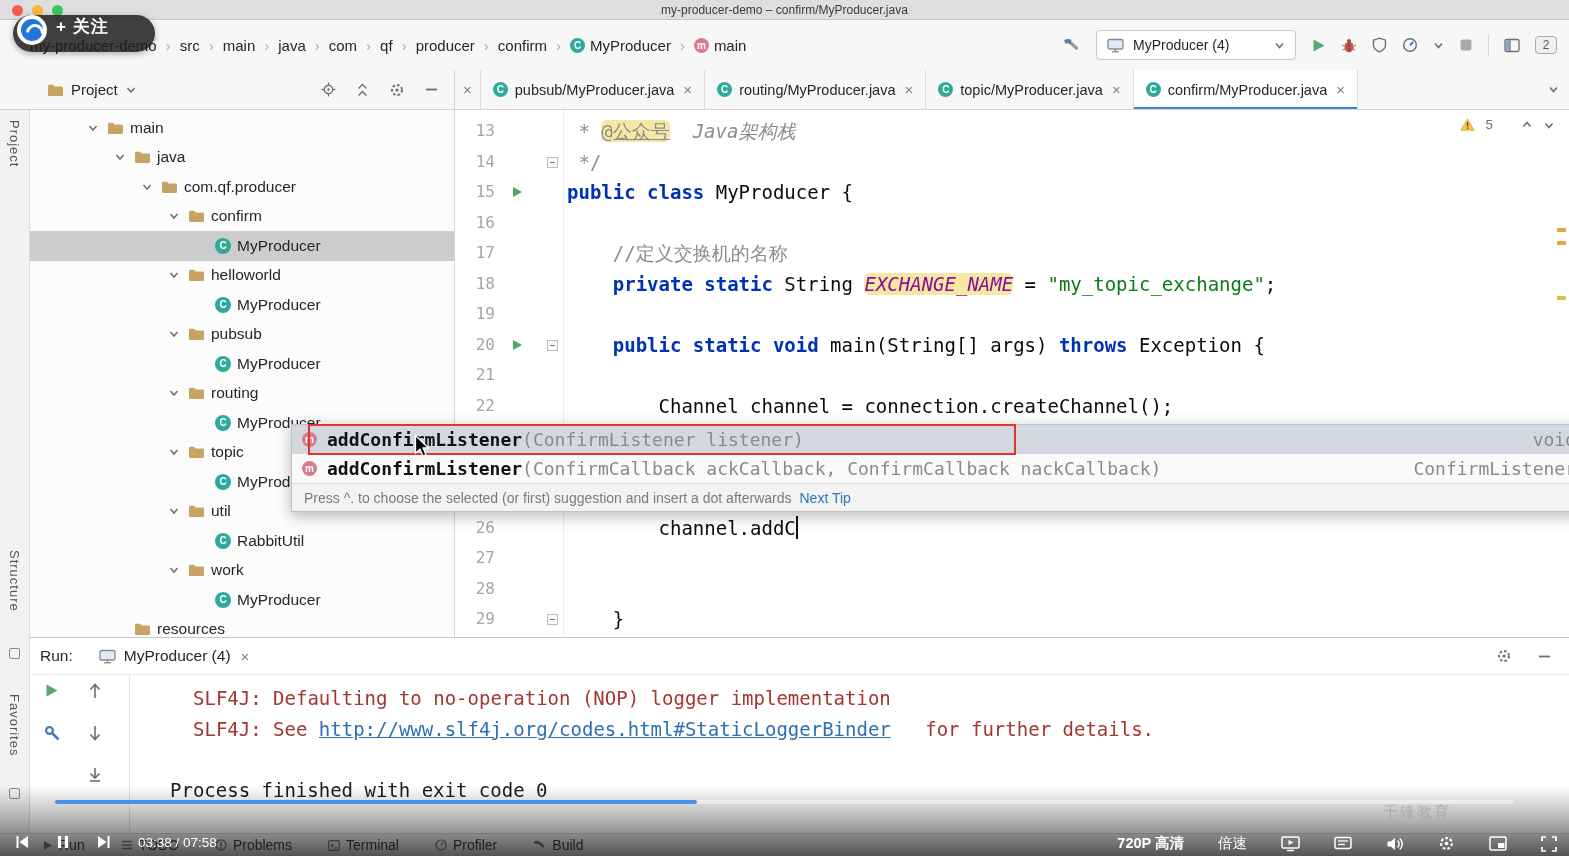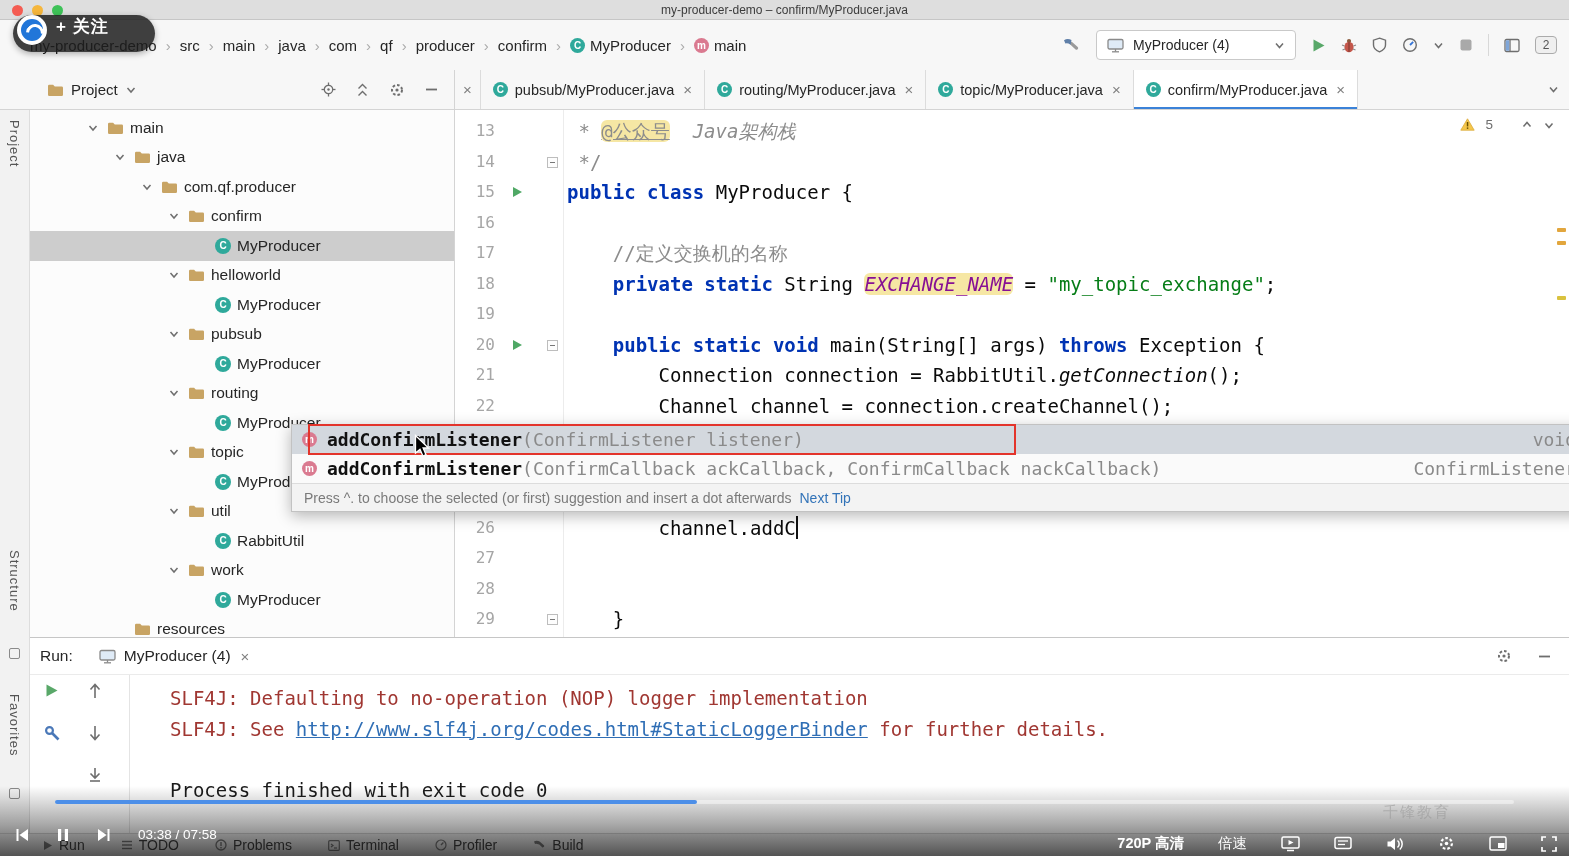--- a/index.html
+++ b/index.html
@@ -84,38 +84,38 @@
 
   
   .runpanel{position:absolute;left:30px;right:0;top:637px;height:196px;background:#FFF;border-top:1px solid #C6C6C6;z-index:1;}
   .runhdr{height:37px;display:flex;align-items:center;gap:16px;padding-left:10px;font-size:15.5px;color:#262626;border-bottom:1px solid #EBEBEB;position:relative;}
   .runtab{display:flex;align-items:center;gap:8px;padding:0 10px;height:100%;}
   .runhdr-icons{position:absolute;right:18px;display:flex;gap:26px;}
   .runtools{position:absolute;left:0;top:37px;bottom:0;width:100px;border-right:1px solid #E4E4E4;}
   .rt{position:absolute;}
   .console{position:absolute;left:100px;top:37px;right:0;bottom:0;padding:8px 0 0 40px;overflow:hidden;}
   .conline{height:30.5px;font:19px/30.5px "DejaVu Sans Mono",monospace;white-space:pre;color:#1A1A1A;}
-  .e{color:#A03732;}
+  .e{color:#A03732;margin-left:23px;}
   .l{color:#2F6EB5;text-decoration:underline;}
 
   
   .statusbar{position:absolute;left:0;right:0;bottom:0;height:23px;background:#F2F2F2;border-top:1px solid #D4D4D4;display:flex;align-items:center;gap:36px;padding-left:42px;font-size:14px;color:#3C3C3C;z-index:1;}
   .sb-item{display:flex;align-items:center;gap:6px;white-space:nowrap;}
 
   
   .follow{position:absolute;left:13px;top:15px;width:142px;height:37px;border-radius:19px;background:rgba(28,28,28,.84);display:flex;align-items:flex-start;gap:9px;padding-left:4px;z-index:70;box-shadow:0 2px 6px rgba(0,0,0,.3);}
   .flogo{width:30px;height:30px;border-radius:50%;background:#FFF;display:flex;align-items:center;justify-content:center;}
   .flogo-in{width:22px;height:22px;border-radius:50%;background:#2176D9;position:relative;}
   .flogo-in::after{content:'';position:absolute;left:5px;top:5px;width:12px;height:12px;border-radius:50%;border:3px solid #FFF;border-left-color:transparent;border-bottom-color:transparent;transform:rotate(-40deg);}
   .ftext{color:#FFF;font-size:17px;font-weight:600;letter-spacing:1px;}
 
   .video-ov{position:absolute;left:0;right:0;bottom:0;height:70px;background:linear-gradient(180deg,rgba(8,8,8,0) 0%,rgba(8,8,8,.35) 55%,rgba(8,8,8,.68) 100%);z-index:80;}
   .vprog{position:absolute;left:55px;right:55px;top:14px;height:4px;background:rgba(255,255,255,.45);border-radius:2px;}
   .vfill{height:100%;background:#4D8FE8;border-radius:2px;}
-  .vctrl-l{position:absolute;left:14px;bottom:13px;display:flex;gap:26px;}
+  .vctrl-l{position:absolute;left:14px;bottom:6px;display:flex;align-items:center;gap:26px;}
   .vctrl-r{position:absolute;right:12px;bottom:3px;display:flex;align-items:center;gap:34px;color:#FFF;}
   .vtime{color:#FFF;font-size:13.5px;white-space:nowrap;}
   .vq{font-size:14.5px;font-weight:600;white-space:nowrap;}
   .vsp{font-size:14.5px;white-space:nowrap;}
   .vic{display:inline-flex;align-items:center;}
   .watermark{position:absolute;right:118px;bottom:34px;font-size:15px;color:rgba(150,150,150,.55);letter-spacing:2px;z-index:81;}
 
   .ic{display:inline-flex;align-items:center;justify-content:center;line-height:0;}
 </style>
 </head>
@@ -583,21 +583,20 @@
           <span class="ic fold">
             <svg width="11" height="11" viewBox="0 0 11 11">
               <rect x="0.5" y="0.5" width="10" height="10" fill="#FDFDFD" stroke="#BDBDBD"></rect>
               <line x1="3" y1="5.5" x2="8" y2="5.5" stroke="#777"></line>
             </svg>
           </span>
           <span class="ctext"><span class="p">    </span><span class="k">public static void </span><span class="p">main</span><span class="p">(String[] args) </span><span class="k">throws</span><span class="p"> Exception {</span></span>
         </div>
         <div class="crow">
           <span class="lnum">21</span>
-          <span class="ctext"><span class="p">        Connection connection = RabbitUtil.</span><span class="i">getConnection</span><span class="p">();</span></span>
         </div>
         <div class="crow">
           <span class="lnum">22</span>
           <span class="ctext"><span class="p">        Channel channel = connection.createChannel();</span></span>
         </div>
         <div class="crow">
           <span class="lnum">23</span>
           <span class="ctext"></span>
         </div>
         <div class="crow">

